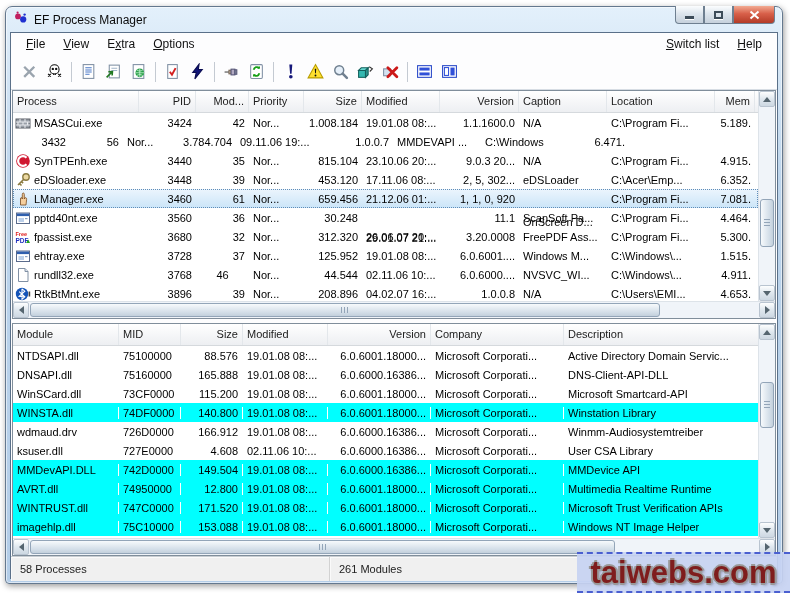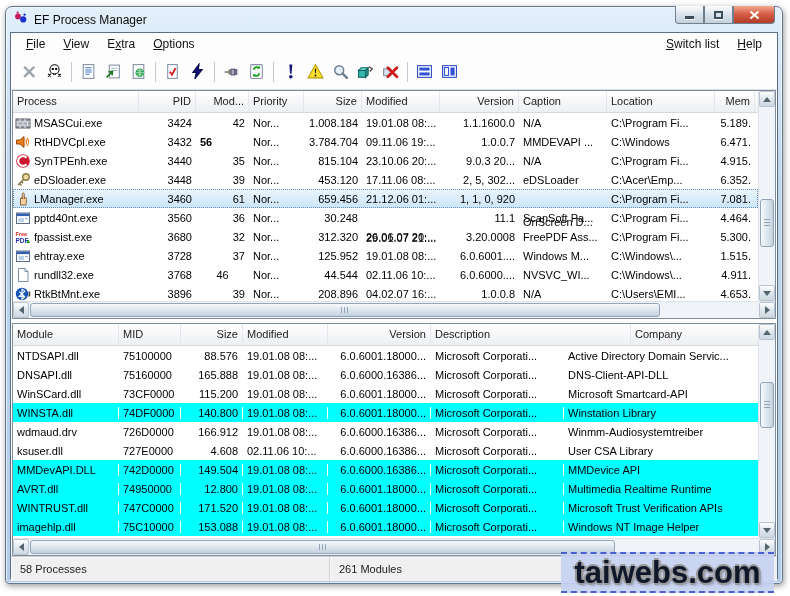--- a/index.html
+++ b/index.html
@@ -61,23 +61,23 @@
   .hthumb{position:absolute;top:1px;height:14px;border:1px solid #93a5b8;border-radius:3px;box-sizing:border-box;
     background:linear-gradient(#f7fafc,#d3dee8 70%,#c3d0dc);}
   .hthumb::after{content:"";position:absolute;top:3px;bottom:3px;left:50%;width:7px;margin-left:-4px;
     background:repeating-linear-gradient(90deg,#93a5b8 0 1px,transparent 1px 3px);}
   .splitter{flex:0 0 4px;}
   
   .statusbar{flex:1;min-height:24px;background:#f0f0f0;border-top:1px solid #c8cdd2;display:flex;align-items:stretch;font-size:11px;color:#222;}
   .sb-panel{display:flex;align-items:center;padding:0 9px;border-right:1px solid #d2d2d2;box-shadow:inset 1px 1px 0 #fafafa;box-sizing:border-box;}
   .sb-panel.grow{flex:1;border-right:none;}
   
-  .watermark{position:absolute;right:16px;bottom:3px;width:213px;height:41px;box-sizing:border-box;
+  .watermark{position:absolute;right:0;bottom:3px;width:213px;height:41px;box-sizing:border-box;
     background:rgba(199,211,242,.92);border-top:2px dashed #4a5fd0;border-bottom:2px dashed #4a5fd0;
-    display:flex;align-items:center;justify-content:center;font-size:31px;font-weight:bold;color:#0f172a;
+    display:flex;align-items:center;justify-content:center;font-size:31px;font-weight:bold;color:#7f1d1d;
     letter-spacing:0;transform:none;
     text-shadow:-2px 0 #9a9a9a,2px 0 #9a9a9a,0 -2px #9a9a9a,0 2px #9a9a9a,2px 2px 3px #8a8aa0;}
 </style>
 </head>
 <body>
 
 <div class="window">
   <div class="titlebar">
     <span class="appicon"><svg width="16" height="16" viewBox="0 0 16 16">
           <circle cx="4.6" cy="2.6" r="1.1" fill="#c02060"></circle>
@@ -253,31 +253,22 @@
             <div class="cell" style="width: 53px; text-align: right;">42</div>
             <div class="cell" style="width: 55px; text-align: left;">Nor...</div>
             <div class="cell" style="width: 58px; text-align: right;">1.008.184</div>
             <div class="cell" style="width: 78px; text-align: left;">19.01.08 08:...</div>
             <div class="cell" style="width: 79px; text-align: right;">1.1.1600.0</div>
             <div class="cell" style="width: 88px; text-align: left;">N/A</div>
             <div class="cell" style="width: 108px; text-align: left;">C:\Program Fi...</div>
             <div class="cell" style="width: 40px; text-align: right;">5.189.</div>
           </div>
           <div class="row">
-            <div class="cell name-cell" style="width: 126px; text-align: left;">
-              <span class="proc-icon">
-                <svg width="16" height="16" viewBox="0 0 16 16">
-                  <polygon points="1.5,6 5,6 9,2.5 9,13.5 5,10 1.5,10" fill="#e87e1e" stroke="#9a4b00"></polygon>
-                  <path d="M10.5 5.5a3.5 3.5 0 0 1 0 5M12 4a6 6 0 0 1 0 8" stroke="#e87e1e" fill="none" stroke-width="1.2"></path>
-                </svg>
-              </span>
-              <span>RtHDVCpl.exe</span>
-            </div>
             <div class="cell" style="width: 57px; text-align: right;">3432</div>
-            <div class="cell" style="width: 53px; text-align: left; font-weight: bold;">56</div>
+            <div class="cell" style="width: 53px; text-align: right;">56</div>
             <div class="cell" style="width: 55px; text-align: left;">Nor...</div>
             <div class="cell" style="width: 58px; text-align: right;">3.784.704</div>
             <div class="cell" style="width: 78px; text-align: left;">09.11.06 19:...</div>
             <div class="cell" style="width: 79px; text-align: right;">1.0.0.7</div>
             <div class="cell" style="width: 88px; text-align: left;">MMDEVAPI ...</div>
             <div class="cell" style="width: 108px; text-align: left;">C:\Windows</div>
             <div class="cell" style="width: 40px; text-align: right;">6.471.</div>
           </div>
           <div class="row">
             <div class="cell name-cell" style="width: 126px; text-align: left;">
@@ -459,22 +450,22 @@
 
     <div class="splitter"></div>
 
     <div class="pane" style="flex:0 0 233px">
       <div class="hdr-row" id="mod-hdr">
           <div class="hdr-cell" style="width: 106px; text-align: left;">Module</div>
           <div class="hdr-cell" style="width: 62px; text-align: left;">MID</div>
           <div class="hdr-cell" style="width: 62px; text-align: right;">Size</div>
           <div class="hdr-cell" style="width: 85px; text-align: left;">Modified</div>
           <div class="hdr-cell" style="width: 103px; text-align: right;">Version</div>
+          <div class="hdr-cell" style="width: 133px; text-align: left;">Company</div>
           <div class="hdr-cell" style="width: 200px; text-align: left;">Description</div>
-          <div class="hdr-cell" style="width: 133px; text-align: left;">Company</div>
         </div>
       <div class="rows" id="mod-rows">
           <div class="row mrow">
             <div class="cell" style="width: 106px; text-align: left;">NTDSAPI.dll</div>
             <div class="cell" style="width: 62px; text-align: left;">75100000</div>
             <div class="cell" style="width: 62px; text-align: right;">88.576</div>
             <div class="cell" style="width: 85px; text-align: left;">19.01.08 08:...</div>
             <div class="cell" style="width: 103px; text-align: right;">6.0.6001.18000...</div>
             <div class="cell" style="width: 133px; text-align: left;">Microsoft Corporati...</div>
             <div class="cell" style="width: 200px; text-align: left;">Active Directory Domain Servic...</div>

